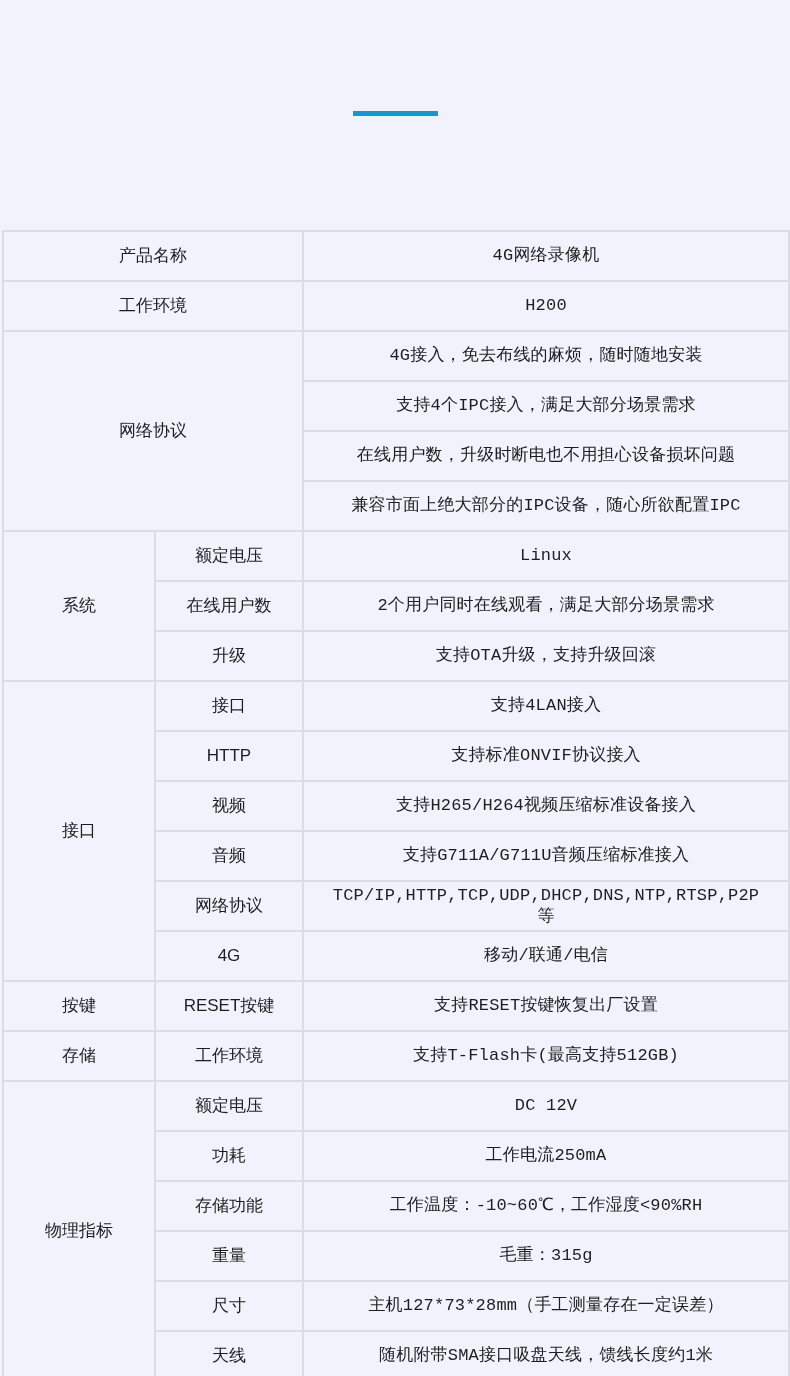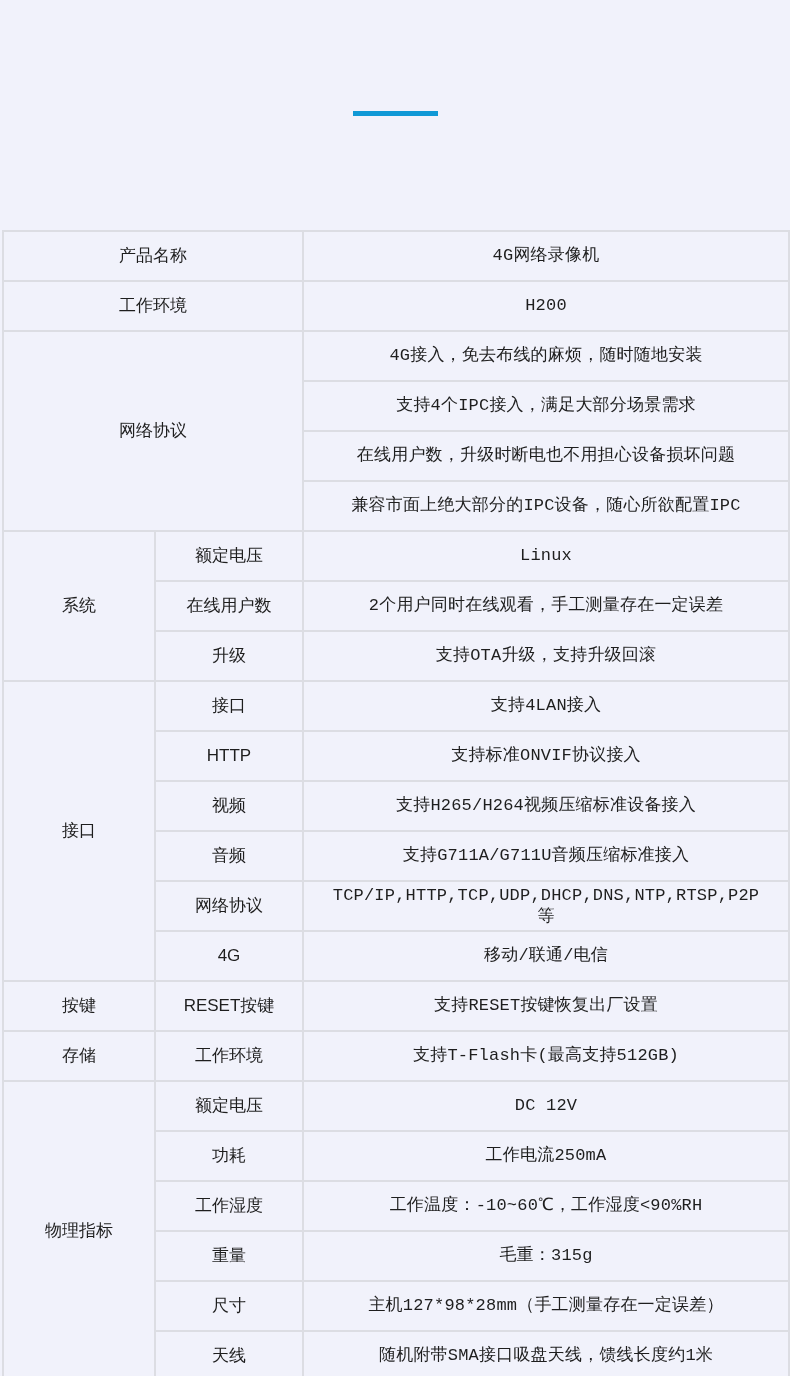--- a/index.html
+++ b/index.html
@@ -86,21 +86,21 @@
       <tr>
         <td class="value-cell">兼容市面上绝大部分的IPC设备，随心所欲配置IPC</td>
       </tr>
       <tr>
         <td class="group-cell" rowspan="3">系统</td>
         <td class="sub-cell">额定电压</td>
         <td class="value-cell">Linux</td>
       </tr>
       <tr>
         <td class="sub-cell">在线用户数</td>
-        <td class="value-cell">2个用户同时在线观看，手工测量存在一定误差</td>
+        <td class="value-cell">2个用户同时在线观看，满足大部分场景需求</td>
       </tr>
       <tr>
         <td class="sub-cell">升级</td>
         <td class="value-cell">支持OTA升级，支持升级回滚</td>
       </tr>
       <tr>
         <td class="group-cell" rowspan="6">接口</td>
         <td class="sub-cell">接口</td>
         <td class="value-cell">支持4LAN接入</td>
       </tr>
@@ -137,29 +137,29 @@
       <tr>
         <td class="group-cell" rowspan="6">物理指标</td>
         <td class="sub-cell">额定电压</td>
         <td class="value-cell">DC 12V</td>
       </tr>
       <tr>
         <td class="sub-cell">功耗</td>
         <td class="value-cell">工作电流250mA</td>
       </tr>
       <tr>
-        <td class="sub-cell">工作湿度</td>
+        <td class="sub-cell">存储功能</td>
         <td class="value-cell">工作温度：-10~60℃，工作湿度&lt;90%RH</td>
       </tr>
       <tr>
         <td class="sub-cell">重量</td>
         <td class="value-cell">毛重：315g</td>
       </tr>
       <tr>
         <td class="sub-cell">尺寸</td>
-        <td class="value-cell">主机127*98*28mm（手工测量存在一定误差）</td>
+        <td class="value-cell">主机127*73*28mm（手工测量存在一定误差）</td>
       </tr>
       <tr>
         <td class="sub-cell">天线</td>
         <td class="value-cell">随机附带SMA接口吸盘天线，馈线长度约1米</td>
       </tr>
     </tbody>
 </table>
 
 </body></html>

